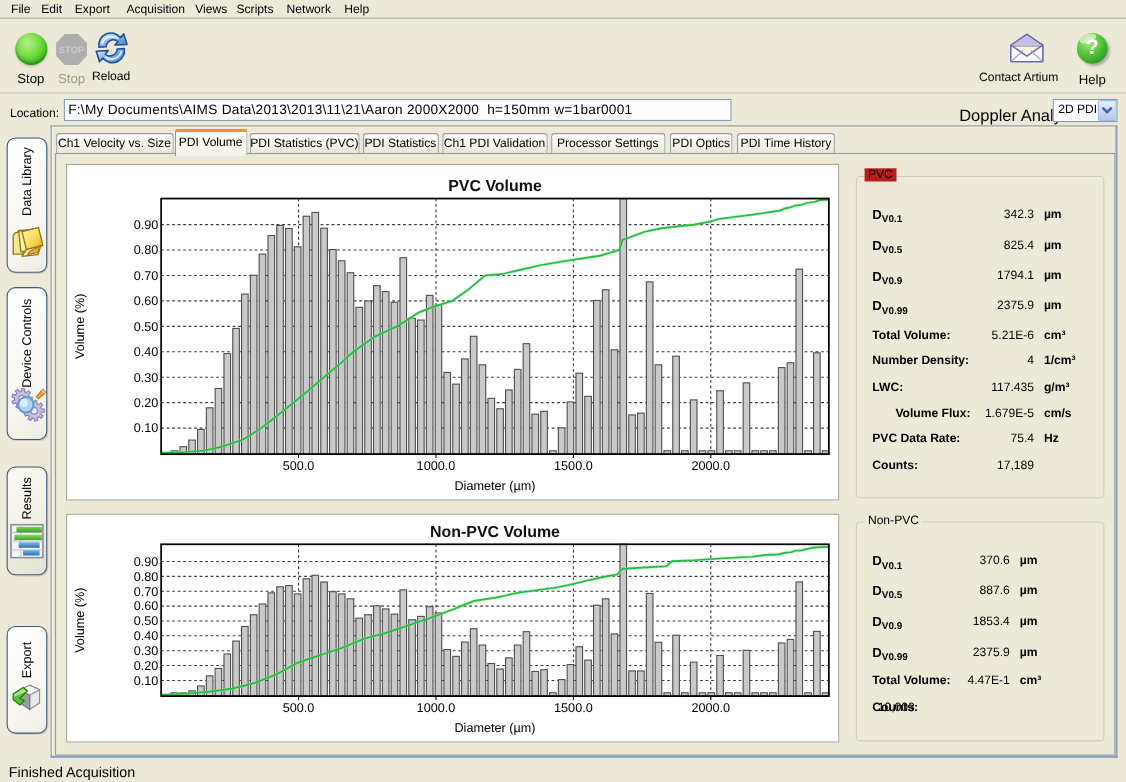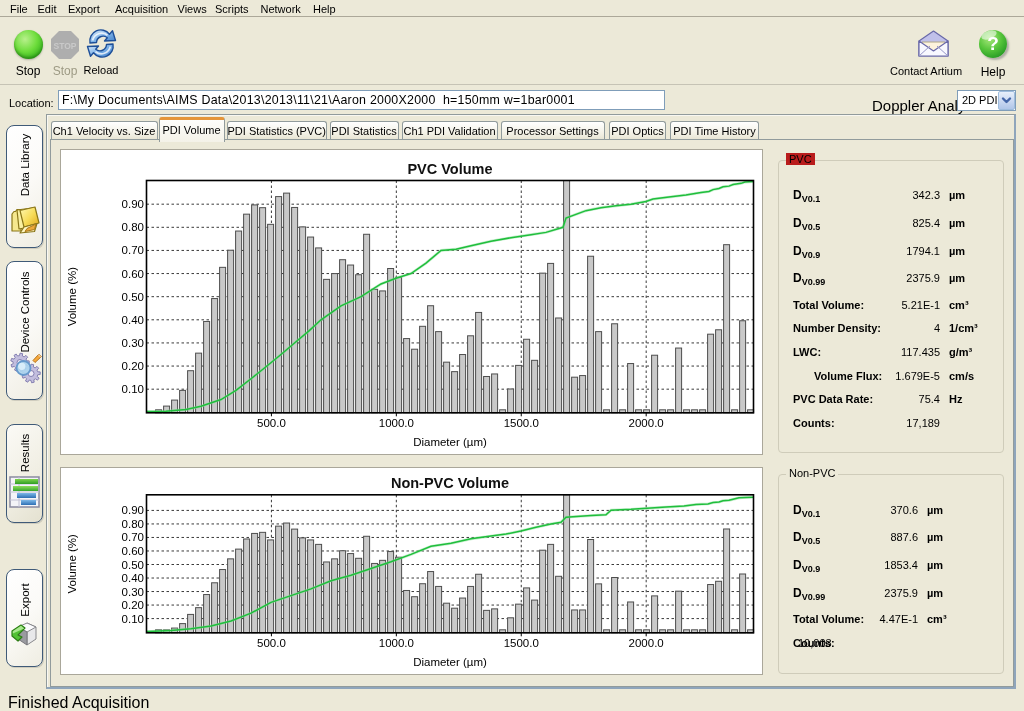--- a/index.html
+++ b/index.html
@@ -326,21 +326,21 @@
 <div style="position:absolute;left:793px;top:214.5px;height:16px;line-height:16px;white-space:nowrap"><span class="b" style="font-size:12px">D</span><span class="b" style="font-size:9px;vertical-align:-3px">V0.5</span></div>
 <div style="position:absolute;left:820px;top:214.5px;width:120px;height:16px;line-height:16px;text-align:right">825.4</div>
 <div class="b" style="position:absolute;left:949px;top:214.5px;height:16px;line-height:16px;white-space:nowrap">µm</div>
 <div style="position:absolute;left:793px;top:242.5px;height:16px;line-height:16px;white-space:nowrap"><span class="b" style="font-size:12px">D</span><span class="b" style="font-size:9px;vertical-align:-3px">V0.9</span></div>
 <div style="position:absolute;left:820px;top:242.5px;width:120px;height:16px;line-height:16px;text-align:right">1794.1</div>
 <div class="b" style="position:absolute;left:949px;top:242.5px;height:16px;line-height:16px;white-space:nowrap">µm</div>
 <div style="position:absolute;left:793px;top:270px;height:16px;line-height:16px;white-space:nowrap"><span class="b" style="font-size:12px">D</span><span class="b" style="font-size:9px;vertical-align:-3px">V0.99</span></div>
 <div style="position:absolute;left:820px;top:270px;width:120px;height:16px;line-height:16px;text-align:right">2375.9</div>
 <div class="b" style="position:absolute;left:949px;top:270px;height:16px;line-height:16px;white-space:nowrap">µm</div>
 <div style="position:absolute;left:793px;top:296.5px;height:16px;line-height:16px;white-space:nowrap"><span class="b">Total Volume:</span></div>
-<div style="position:absolute;left:820px;top:296.5px;width:120px;height:16px;line-height:16px;text-align:right">5.21E-1</div>
+<div style="position:absolute;left:820px;top:296.5px;width:120px;height:16px;line-height:16px;text-align:right">5.21E-6</div>
 <div class="b" style="position:absolute;left:949px;top:296.5px;height:16px;line-height:16px;white-space:nowrap">cm³</div>
 <div style="position:absolute;left:793px;top:320px;height:16px;line-height:16px;white-space:nowrap"><span class="b">Number Density:</span></div>
 <div style="position:absolute;left:820px;top:320px;width:120px;height:16px;line-height:16px;text-align:right">4</div>
 <div class="b" style="position:absolute;left:949px;top:320px;height:16px;line-height:16px;white-space:nowrap">1/cm³</div>
 <div style="position:absolute;left:793px;top:344px;height:16px;line-height:16px;white-space:nowrap"><span class="b">LWC:</span></div>
 <div style="position:absolute;left:820px;top:344px;width:120px;height:16px;line-height:16px;text-align:right">117.435</div>
 <div class="b" style="position:absolute;left:949px;top:344px;height:16px;line-height:16px;white-space:nowrap">g/m³</div>
 <div style="position:absolute;left:814px;top:367.5px;height:16px;line-height:16px;white-space:nowrap"><span class="b">Volume Flux:</span></div>
 <div style="position:absolute;left:820px;top:367.5px;width:120px;height:16px;line-height:16px;text-align:right">1.679E-5</div>
 <div class="b" style="position:absolute;left:949px;top:367.5px;height:16px;line-height:16px;white-space:nowrap">cm/s</div>
@@ -425,13 +425,13 @@
 <div style="position:absolute;left:6px;top:568.5px;width:37px;height:98.5px;border:1.6px solid #3f5a78;border-radius:8px;background:linear-gradient(135deg,#ffffff 0%,#fbfaf7 50%,#efede2 100%);box-shadow:1px 1px 0 rgba(120,120,110,0.25)"></div>
 <div style="position:absolute;left:24.5px;top:599.5px;transform:translate(-50%,-50%) rotate(-90deg);font-size:11.5px;color:#000;white-space:nowrap">Export</div>
 <div style="position:absolute;left:9px;top:619px;width:34px;height:34px"><svg width="32" height="30" viewBox="0 0 32 30">
 <path d="M18 4 L27 8 L27 20 L18 26 Z" fill="#e8e8ea" stroke="#88888c" stroke-width="1"></path>
 <path d="M18 4 L27 8 L18 13 L9 8 Z" fill="#fbfbfd" stroke="#88888c" stroke-width="1"></path>
 <path d="M9 8 L18 13 L18 26 L9 20 Z" fill="#9a9aa0" stroke="#77777c" stroke-width="1"></path>
 <path d="M16 9 L9 16 L13 18 L9 22 L3 17 L3 12 L12 6 Z" fill="#52c234" stroke="#2c7d14" stroke-width="1.2" stroke-linejoin="round"></path>
 <path d="M15.2 9.6 L12 6.8 L3.8 12.3 L3.8 14.5 Z" fill="#a8e88e"></path>
 </svg></div>
 
-<div style="position:absolute;left:8px;top:694px;font-size:16px">Finished Acquisition</div>
+<div style="position:absolute;left:8px;top:694px;font-size:13px">Finished Acquisition</div>
 
 </body></html>

